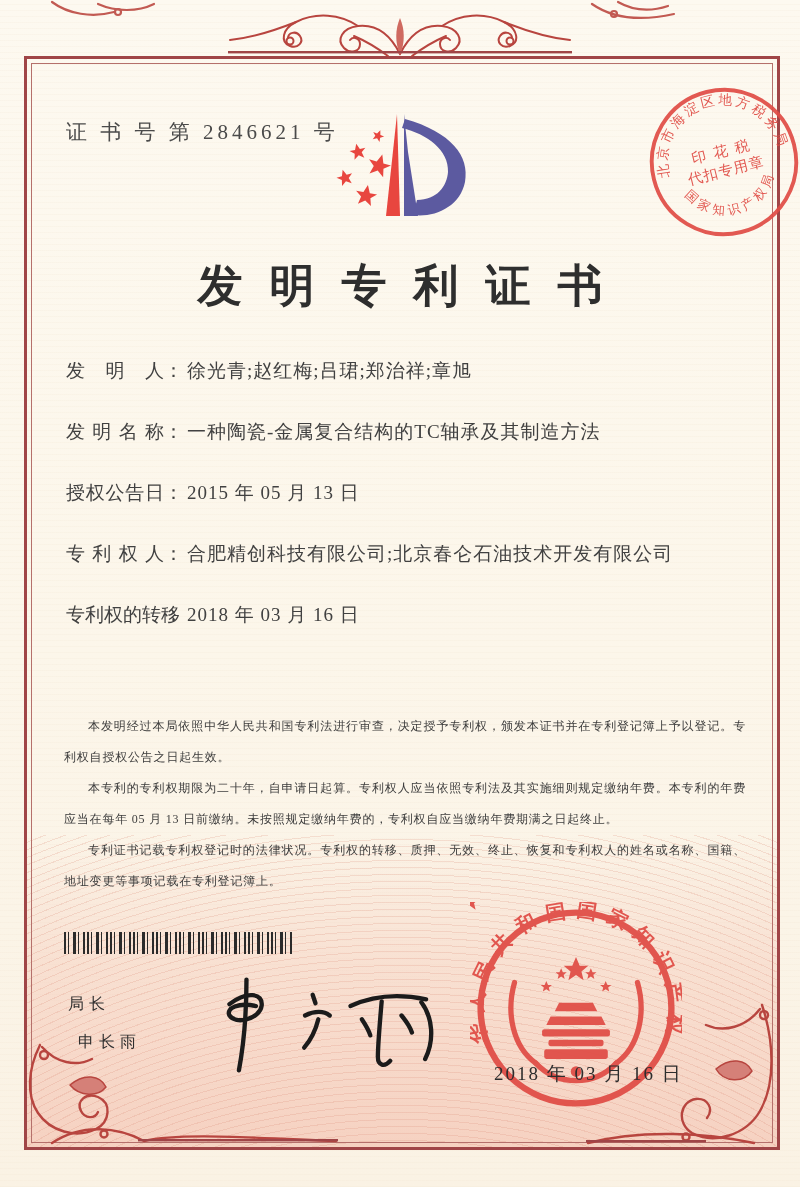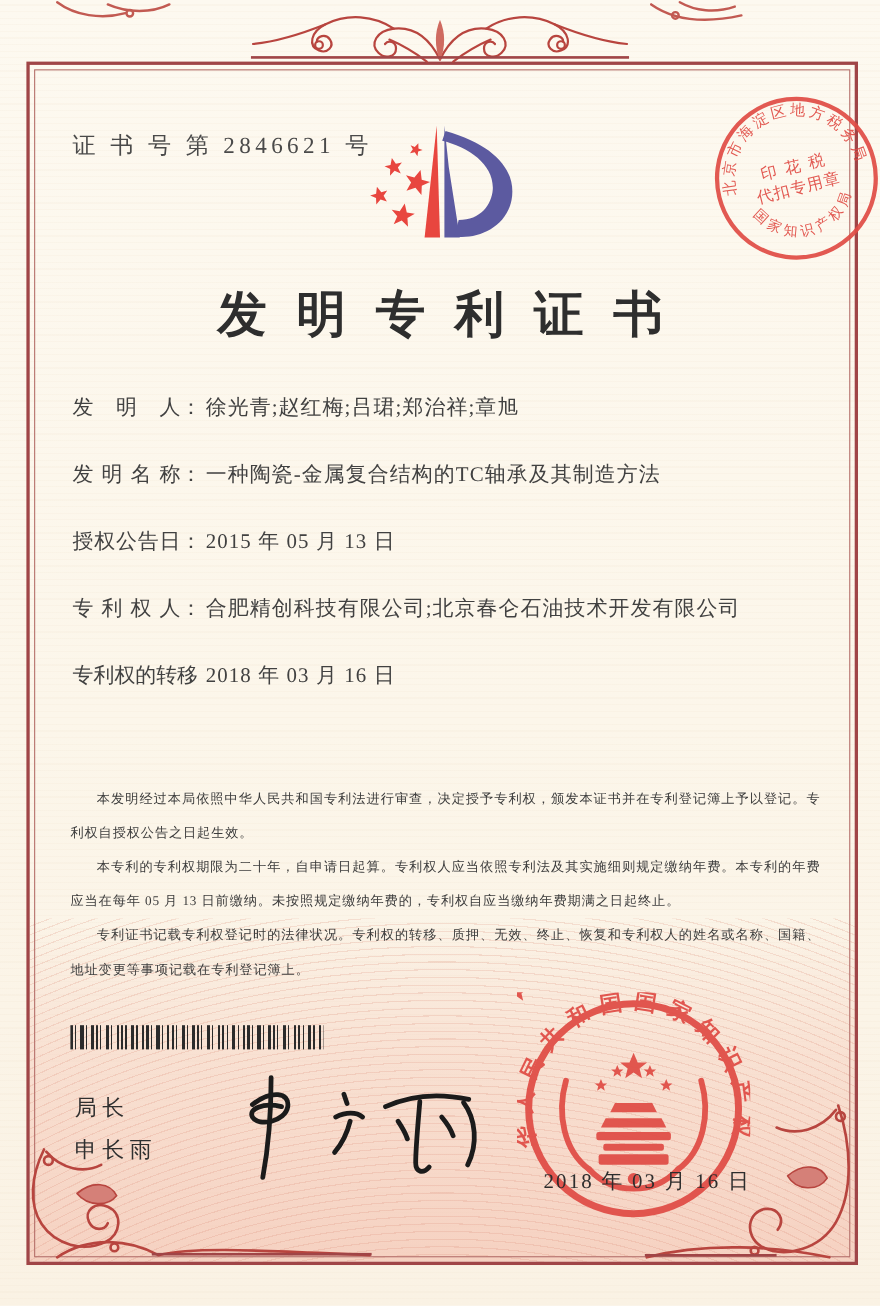--- a/index.html
+++ b/index.html
@@ -40,22 +40,22 @@
   .paragraphs p{margin:0;text-indent:2em;}
 
   .barcode{left:64px;top:932px;width:230px;height:22px;
     background:repeating-linear-gradient(90deg,
       #2b2b2b 0 2px,transparent 2px 4px,#2b2b2b 4px 5px,transparent 5px 9px,
       #2b2b2b 9px 12px,transparent 12px 14px,#2b2b2b 14px 15px,transparent 15px 19px,
       #2b2b2b 19px 21px,transparent 21px 23px);
   }
 
   .signer{left:68px;top:994px;font-family:"Liberation Sans","DejaVu Sans",sans-serif;
-          font-size:20px;letter-spacing:5px;color:#2f2f2f;}
-  .signer-name{top:1032px;}
+          font-size:16px;letter-spacing:5px;color:#2f2f2f;}
+  .signer-name{top:1032px;margin-left:10px;}
   .signature{left:198px;top:972px;}
 
   .tax-stamp{left:646px;top:84px;transform:rotate(-14deg);opacity:.92;}
   .office-seal{left:470px;top:902px;opacity:.93;}
   .issue-date{left:494px;top:1061px;font-size:19px;letter-spacing:2px;color:#2d2d2d;z-index:5;}
 
   .orn{pointer-events:none;}
   svg text{font-family:"Liberation Serif","DejaVu Serif",serif;}
 </style>
 </head>

